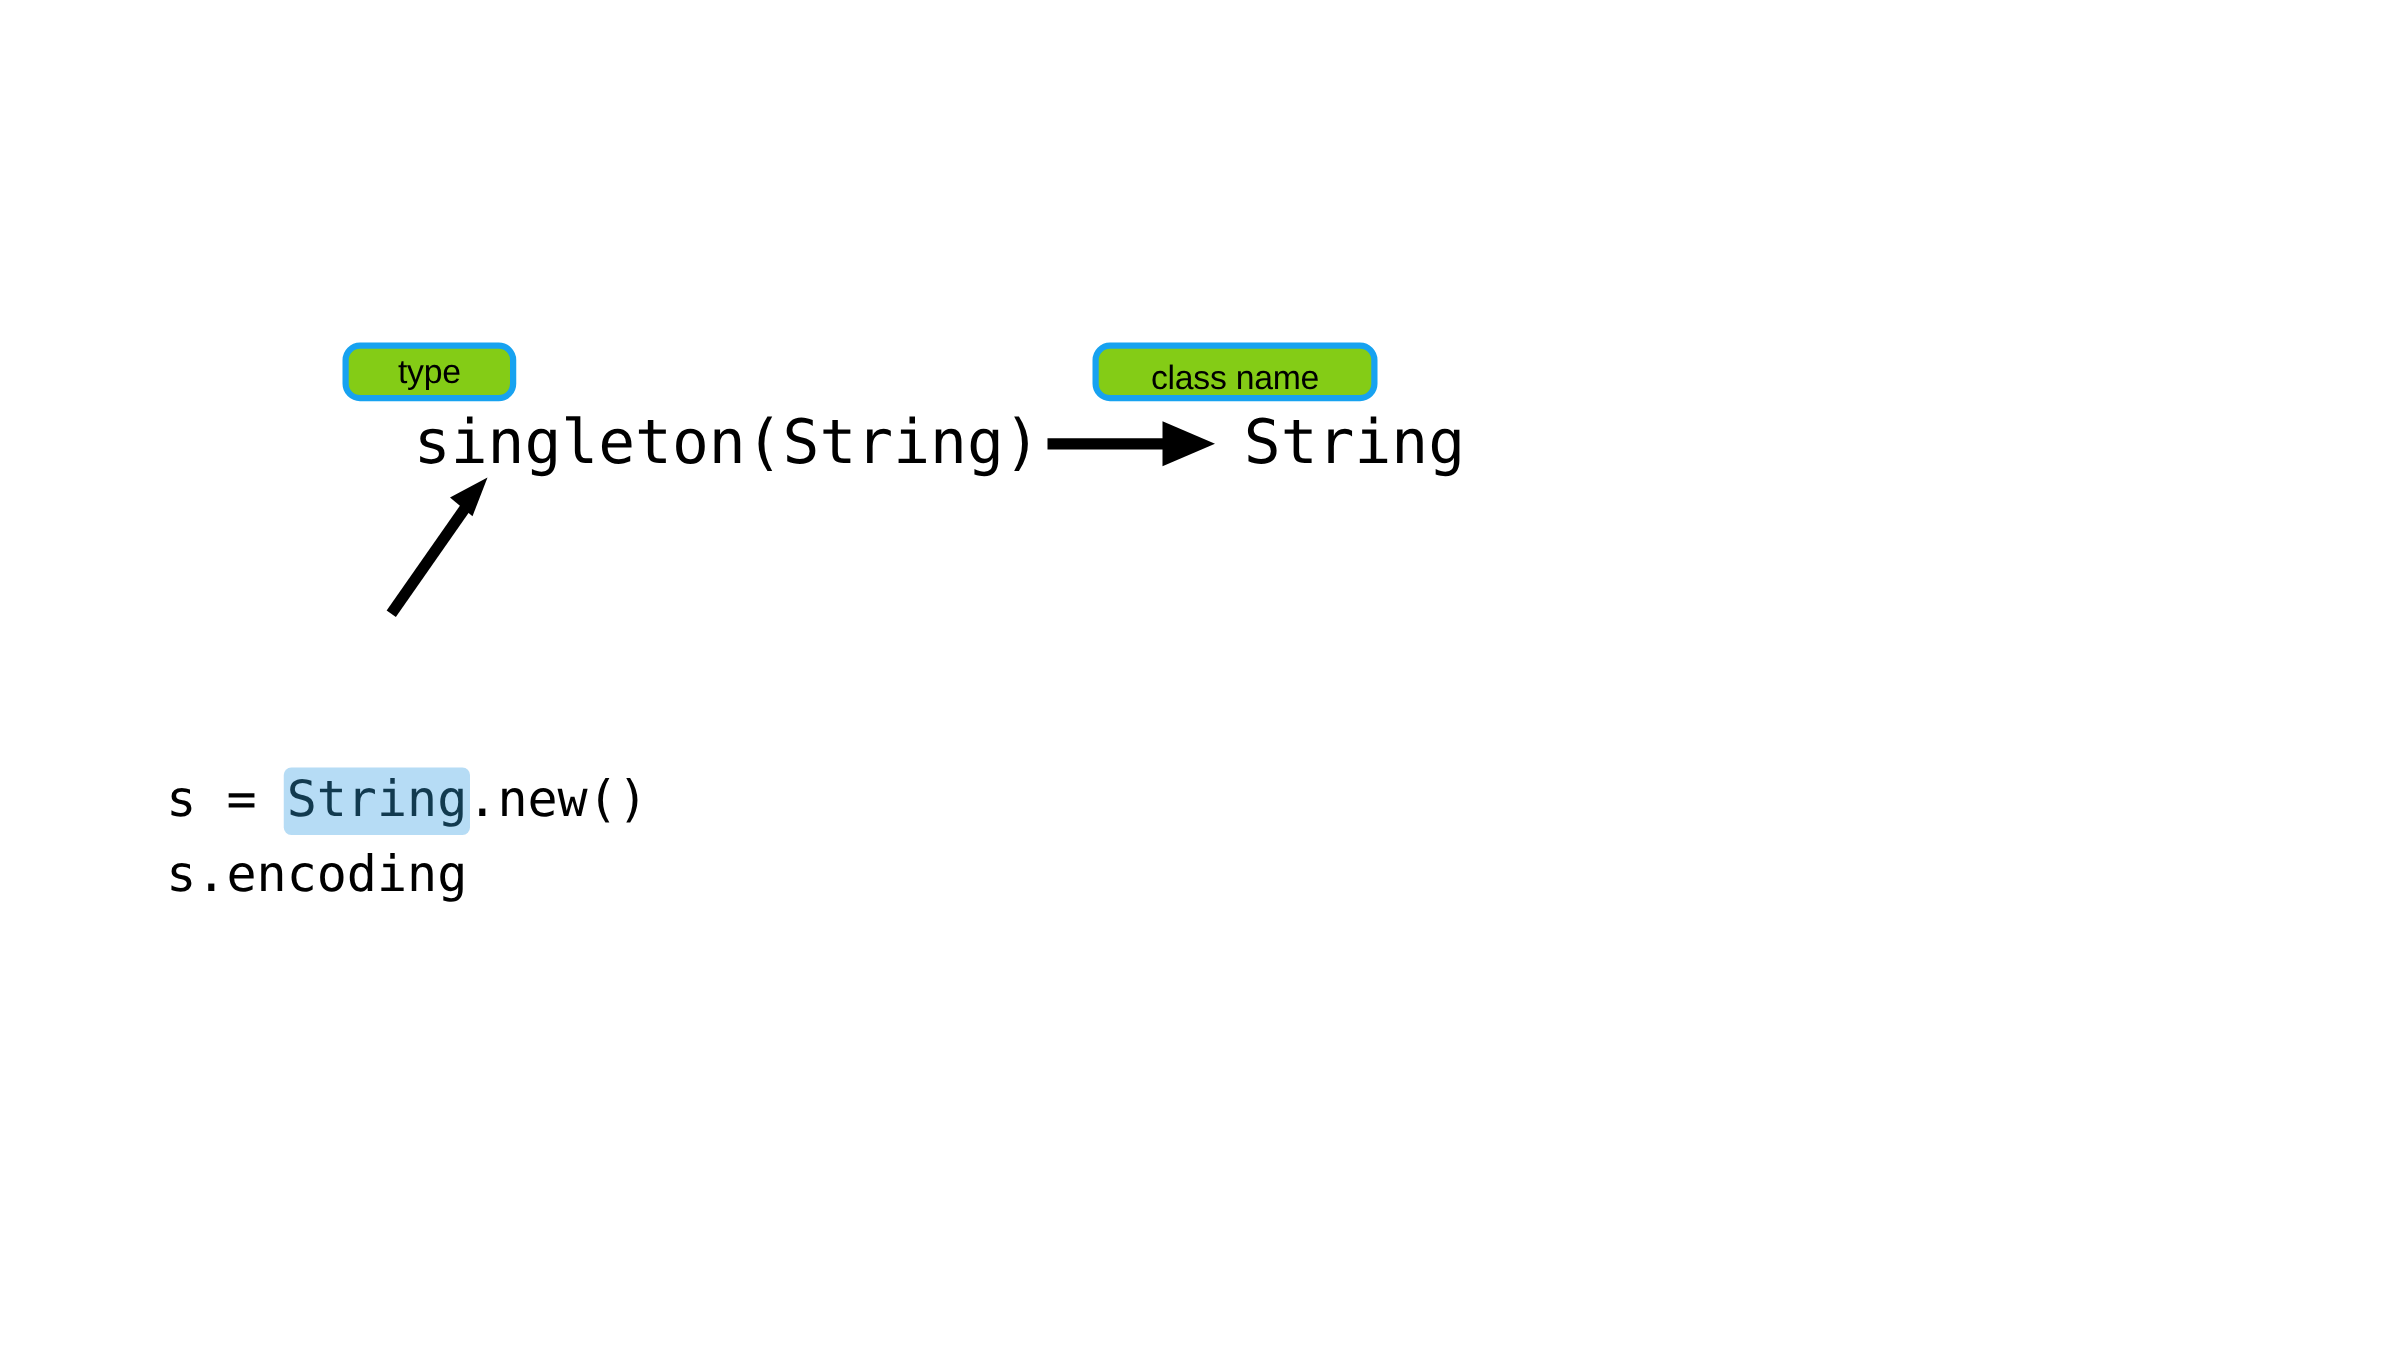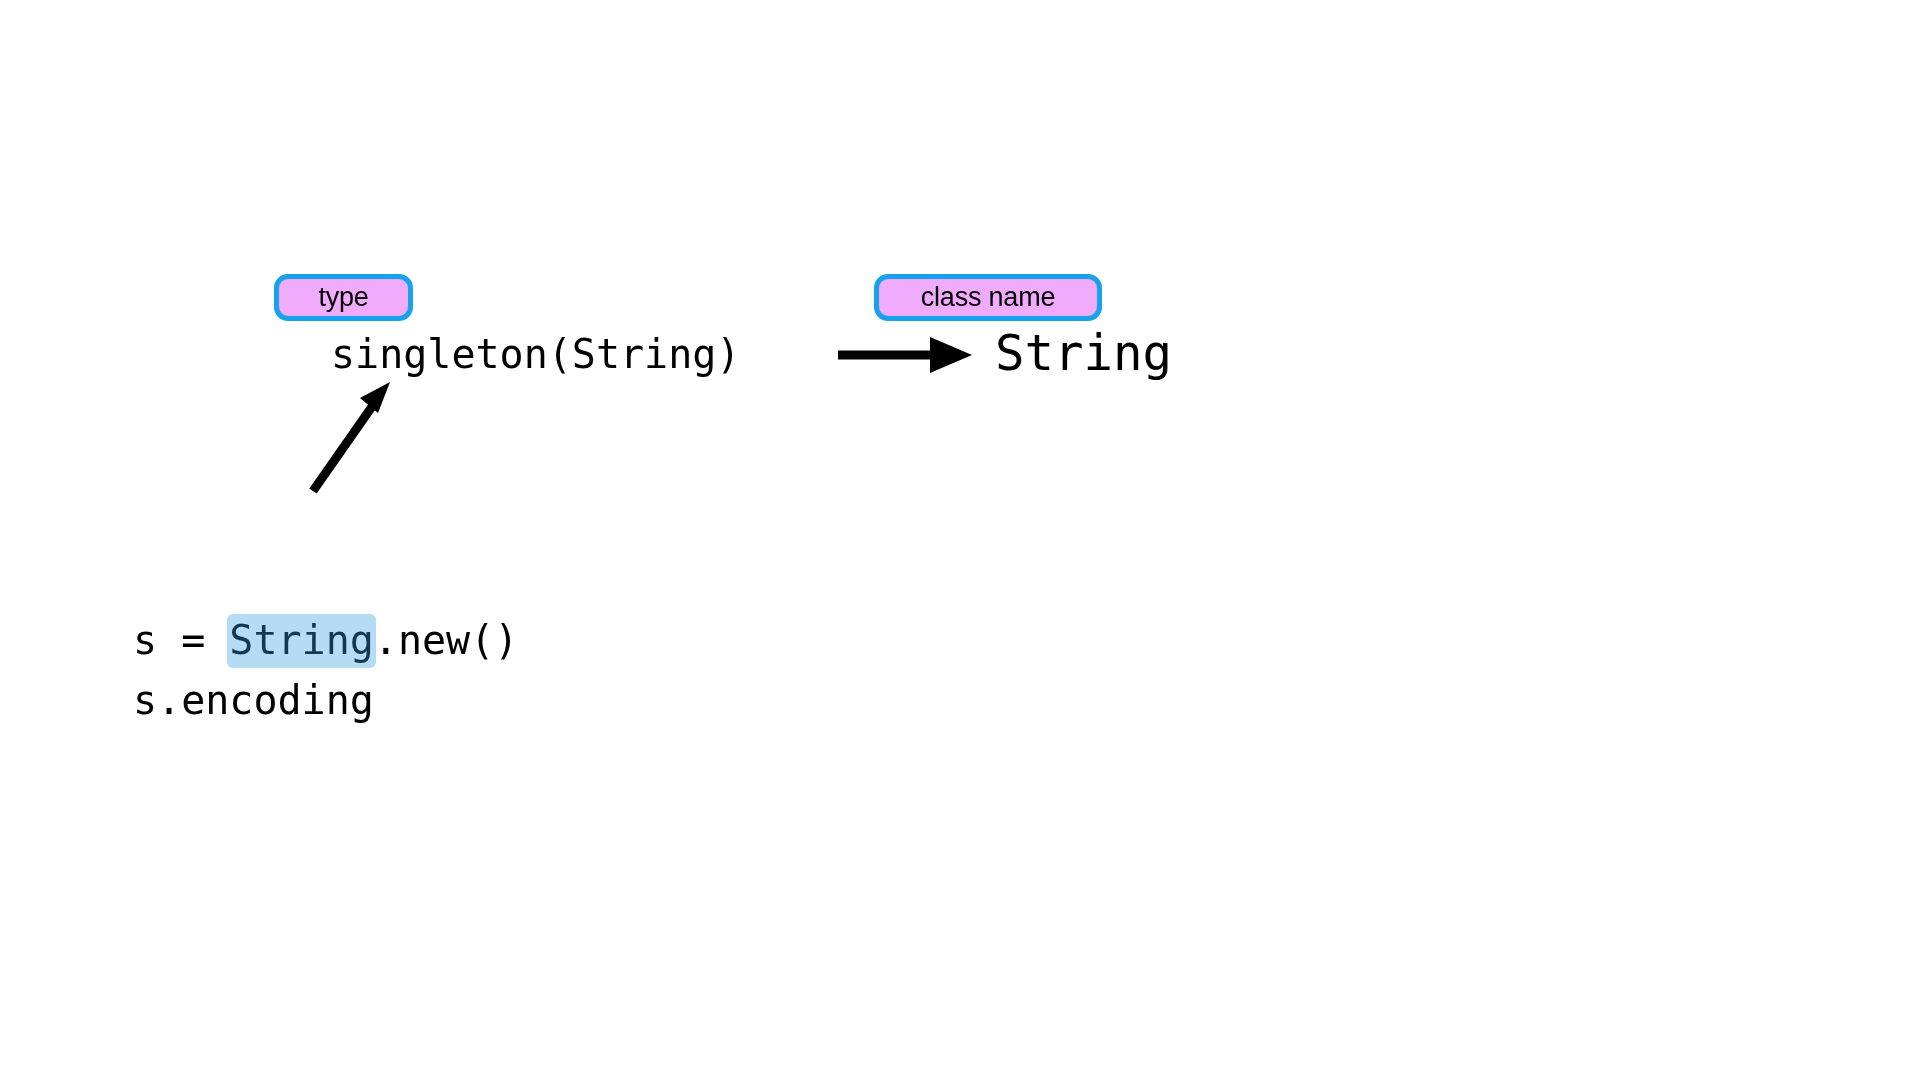--- a/index.html
+++ b/index.html
@@ -25,21 +25,21 @@
     height: 1080px;
   }
 
   
   .badge {
     position: absolute;
     box-sizing: border-box;
     display: flex;
     align-items: center;
     justify-content: center;
-    background: #f0abfc;
+    background: #84cc16;
     border: 5px solid #17a2f0;
     border-radius: 14px;
     color: #000000;
     font-family: "Liberation Sans", sans-serif;
     font-size: 27px;
     line-height: 1;
     letter-spacing: -0.2px;
     white-space: nowrap;
     padding: 0 6px;
   }
@@ -49,34 +49,35 @@
     top: 274px;
     width: 139px;
     height: 47px;
   }
 
   #badge-class-name {
     left: 874px;
     top: 274px;
     width: 228px;
     height: 47px;
+    align-items: flex-end;
   }
 
   
   .mono {
     font-family: "DejaVu Sans Mono", "Liberation Mono", monospace;
     color: #000000;
     white-space: pre;
   }
 
   #signature-type {
     position: absolute;
     left: 331px;
     top: 324px;
-    font-size: 40px;
+    font-size: 49px;
     line-height: 60px;
     letter-spacing: 0px;
   }
 
   #signature-class-name {
     position: absolute;
     left: 995px;
     top: 324px;
     font-size: 49px;
     line-height: 60px;

